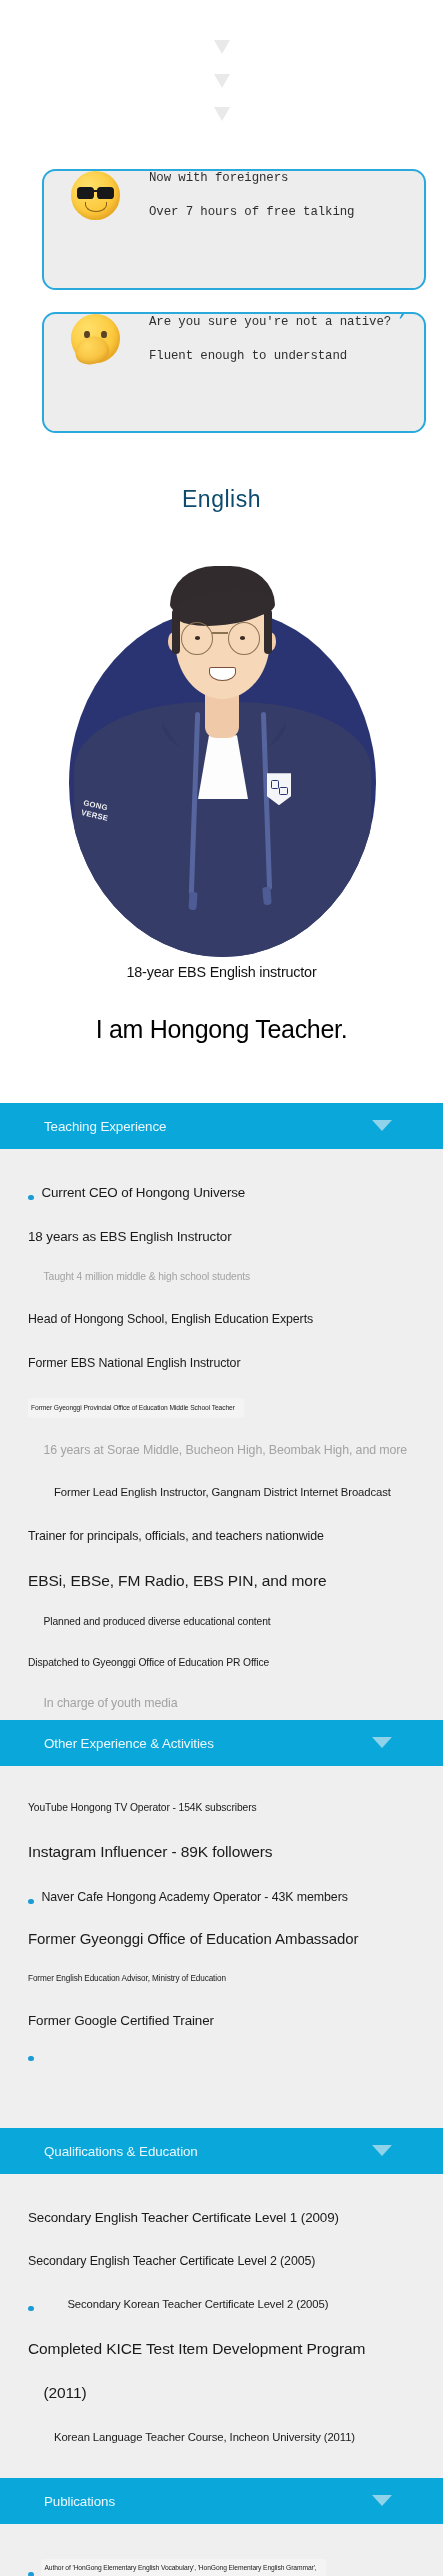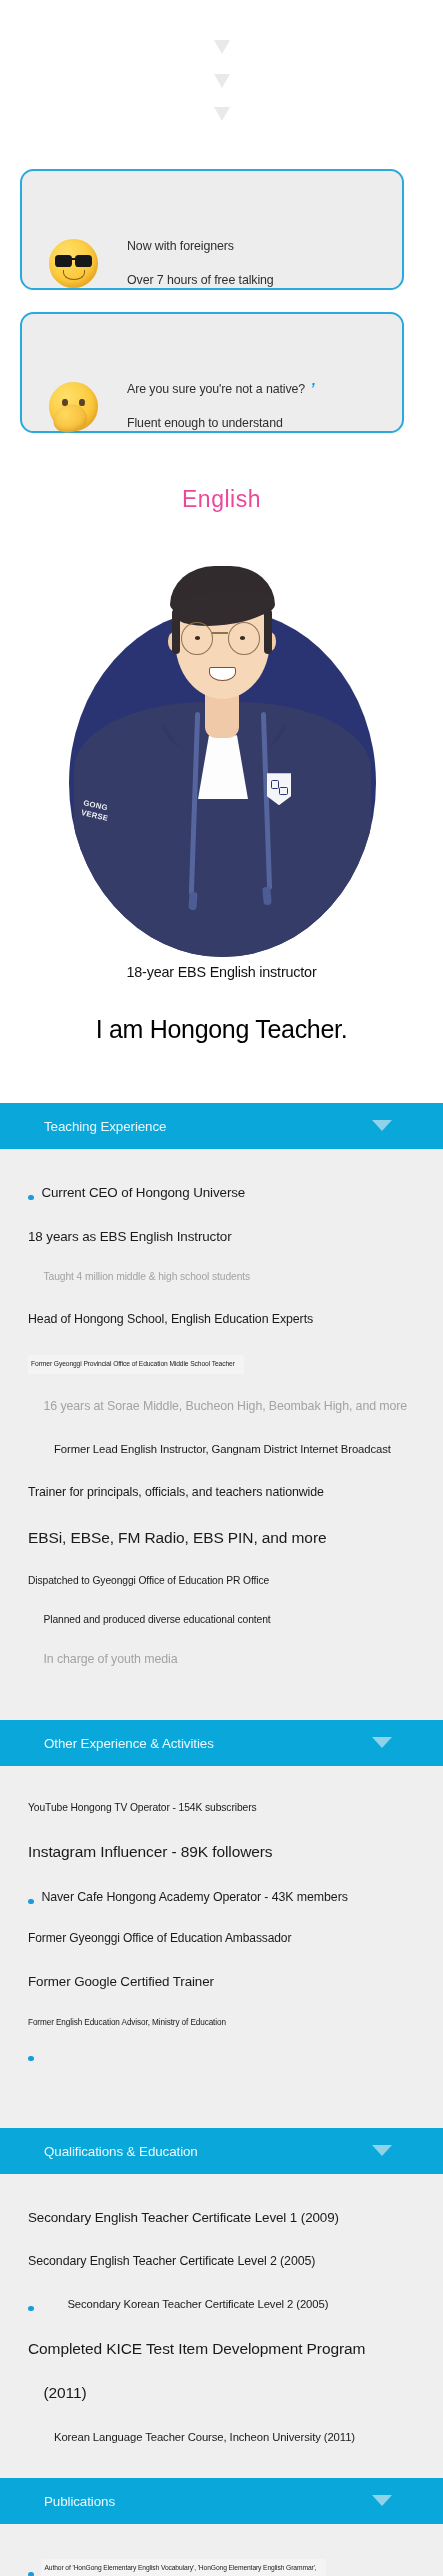--- a/index.html
+++ b/index.html
@@ -8,23 +8,23 @@
     font-family:"Liberation Sans","DejaVu Sans",sans-serif;color:#1a1a1a;
     position:relative;
   }
   
   .cue{width:0;height:0;margin:0 auto;
     border-left:8.8px solid transparent;border-right:8.8px solid transparent;
     border-top:14px solid #e9e9e9;}
   .cue1{margin-top:40px;} .cue2,.cue3{margin-top:19.6px;}
   
   .card{
-    width:380px;height:117px;margin-left:20px;background:#ededed;
+    width:380px;height:117px;margin-left:42px;background:#ededed;
     border:2.1px solid #29a9dc;border-radius:13.4px;
-    display:flex;align-items:flex-end;box-sizing:content-box;
+    display:flex;align-items:flex-start;box-sizing:content-box;font-family:Liberation Mono, monospace;
   }
   .card1{margin-top:48px;} .card2{margin-top:22px;}
   .card .emoji{flex:0 0 auto;margin-left:27px;}
   .card .lines{margin-left:29px;font-size:12.4px;color:#2f2f2f;letter-spacing:-0.1px;}
   .card .lines .ln{line-height:15.5px;}
   .card .lines .ln + .ln{margin-top:18.5px;}
   .qmark{color:#1b9cd8;font-weight:bold;font-style:italic;font-size:15.5px;margin-left:5.2px;}
   
   .emoji{width:49px;height:49px;border-radius:50%;
     background:radial-gradient(circle at 35% 30%, #ffe06a 0%, #fcc93d 55%, #f0a922 100%);
@@ -35,21 +35,21 @@
   .emoji .smile{position:absolute;left:14px;top:31px;width:21.6px;height:10.3px;
     border:1.5px solid #8a5b12;border-top:none;border-radius:0 0 20.6px 20.6px/0 0 13.4px 13.4px;box-sizing:border-box;}
   .emoji .eye-l,.emoji .eye-r{position:absolute;top:16.5px;width:5.2px;height:7.7px;background:#5b4423;border-radius:50%;}
   .emoji .eye-l{left:13.4px;} .emoji .eye-r{right:13.4px;}
   .emoji .hand{position:absolute;left:4.1px;top:23px;width:34px;height:27px;
     background:radial-gradient(circle at 40% 30%, #ffd95e, #f3b22a);
     border-radius:55% 45% 50% 50%/60% 60% 45% 45%;transform:rotate(-12deg);
     box-shadow:inset 0 -2.6px 4.1px rgba(170,100,0,.3);}
   
   .title-row{margin-top:53px;display:flex;justify-content:center;align-items:baseline;gap:28px;height:52px;}
-  .title-small{font-size:23px;color:#ec4899;letter-spacing:0.5px;}
+  .title-small{font-size:23px;color:#0c4a6e;letter-spacing:0.5px;}
   .title-large{font-size:39px;color:#29a8dc;letter-spacing:0.5px;}
   
   .avatar-wrap{position:relative;margin-top:28px;height:391px;}
   .avatar-circle{position:absolute;left:69px;top:43px;width:307px;height:348px;
     background:#2b3472;border-radius:50%;overflow:hidden;}
   .torso{position:absolute;left:5.2px;right:5.2px;top:93px;bottom:0;
     background:#353c67;border-radius:45% 45% 0 0/67px 67px 0 0;}
   .tee{position:absolute;left:129px;top:126px;width:50px;height:64px;background:#fdfdfd;
     clip-path:polygon(22% 0,78% 0,100% 100%,0 100%);}
   .hoodfold{position:absolute;left:93px;top:88px;width:124px;height:57px;
@@ -104,21 +104,21 @@
   .item.indent{padding-left:15.5px;}
   .item .dot{flex:0 0 auto;width:5.7px;height:5.7px;border-radius:50%;background:#1b9cd8;
     margin-right:7.7px;position:relative;top:-1px;}
   .item.muted .txt{color:#a3a3a3;}
   .item.band .txt{background:#f4f4f4;padding:4.6px 9.3px 4.6px 3.1px;border-radius:2.1px;}
   .sz-xl .txt{font-size:15.5px;line-height:19.6px;}
   .sz-lg .txt{font-size:13.4px;line-height:17.5px;}
   .sz-lg2 .txt{font-size:12.4px;line-height:16.5px;}
   .sz-md2 .txt{font-size:11.3px;line-height:15.5px;padding-left:26px;}
   .sz-md .txt{font-size:10.3px;line-height:14.4px;}
-  .sz-sm .txt{font-size:12px;line-height:13.4px;}
+  .sz-sm .txt{font-size:15px;line-height:13.4px;}
   .sz-xs2 .txt{font-size:8.2px;line-height:12.4px;}
   .sz-xs .txt{font-size:6.7px;line-height:10.3px;}
 </style>
 </head>
 <body>
 
 <div class="cue cue1"></div>
 <div class="cue cue2"></div>
 <div class="cue cue3"></div>
 
@@ -200,40 +200,43 @@
       </div>
       <div class="item sz-lg">
         <span class="txt">18 years as EBS English Instructor</span>
       </div>
       <div class="item sz-md tight indent muted">
         <span class="txt">Taught 4 million middle &amp; high school students</span>
       </div>
       <div class="item sz-lg2">
         <span class="txt">Head of Hongong School, English Education Experts</span>
       </div>
+      <div class="item sz-lg2">
+        <span class="txt">Former EBS National English Instructor</span>
+      </div>
       <div class="item sz-xs band">
         <span class="txt">Former Gyeonggi Provincial Office of Education Middle School Teacher</span>
       </div>
       <div class="item sz-lg2 tight indent muted">
         <span class="txt">16 years at Sorae Middle, Bucheon High, Beombak High, and more</span>
       </div>
       <div class="item sz-md2">
         <span class="txt">Former Lead English Instructor, Gangnam District Internet Broadcast</span>
       </div>
       <div class="item sz-lg2">
         <span class="txt">Trainer for principals, officials, and teachers nationwide</span>
       </div>
       <div class="item sz-xl">
         <span class="txt">EBSi, EBSe, FM Radio, EBS PIN, and more</span>
       </div>
+      <div class="item sz-md tight indent">
+        <span class="txt">Planned and produced diverse educational content</span>
+      </div>
       <div class="item sz-md">
         <span class="txt">Dispatched to Gyeonggi Office of Education PR Office</span>
-      </div>
-      <div class="item sz-md tight indent">
-        <span class="txt">Planned and produced diverse educational content</span>
       </div>
       <div class="item sz-lg2 tight indent muted">
         <span class="txt">In charge of youth media</span>
       </div>
     </div>
     <div class="bar">
       <span class="bar-label">Other Experience &amp; Activities</span>
       <span class="tri"></span>
     </div>
     <div class="sec-body" style="min-height: 362px;">
@@ -243,25 +246,25 @@
       <div class="item sz-xl">
         <span class="txt">Instagram Influencer - 89K followers</span>
       </div>
       <div class="item sz-lg2">
         <span class="dot"></span>
         <span class="txt">Naver Cafe Hongong Academy Operator - 43K members</span>
       </div>
       <div class="item sz-sm">
         <span class="txt">Former Gyeonggi Office of Education Ambassador</span>
       </div>
+      <div class="item sz-xs2">
+        <span class="txt">Former English Education Advisor, Ministry of Education</span>
+      </div>
       <div class="item sz-lg">
         <span class="txt">Former Google Certified Trainer</span>
-      </div>
-      <div class="item sz-xs2">
-        <span class="txt">Former English Education Advisor, Ministry of Education</span>
       </div>
       <div class="item sz-lg2">
         <span class="dot"></span>
       </div>
     </div>
     <div class="bar">
       <span class="bar-label">Qualifications &amp; Education</span>
       <span class="tri"></span>
     </div>
     <div class="sec-body" style="min-height: 304px;">

